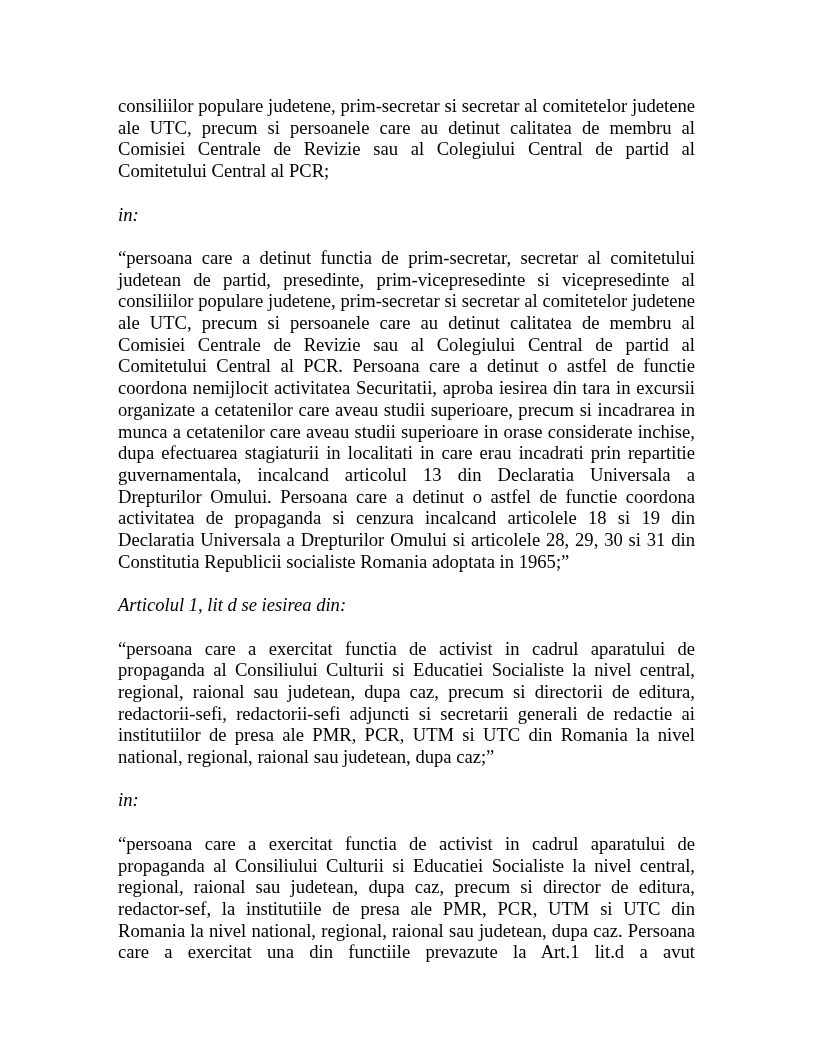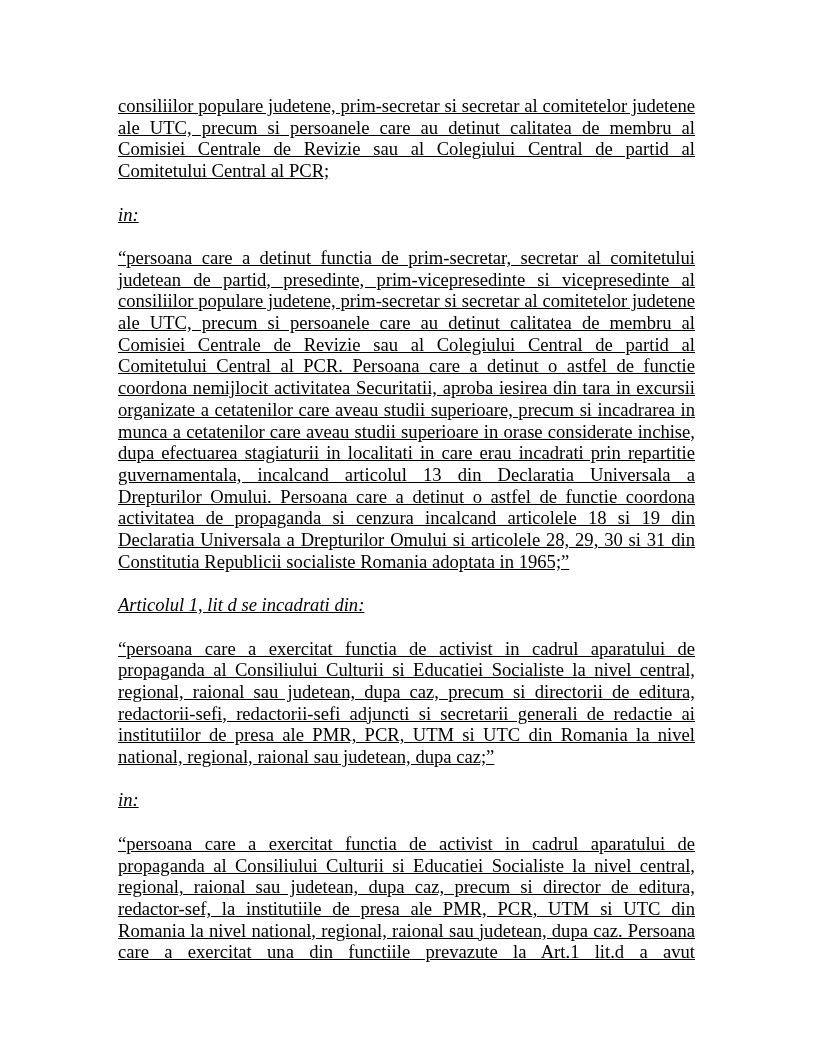--- a/index.html
+++ b/index.html
@@ -16,29 +16,28 @@
     left: 118px;
     top: 95px;
     width: 577px;
     font-size: 18.6px;
     line-height: 21.7px;
   }
   .para {
     margin: 0 0 21.7px 0;
     text-align: justify;
     text-align-last: left;
-    text-decoration: underline;
   }
   .para.nolast { text-align-last: justify; }
   .italic { font-style: italic; }
 </style>
 </head>
 <body>
 
 <div class="page">
   <p class="para">consiliilor populare judetene, prim-secretar si secretar al comitetelor judetene ale UTC, precum si persoanele care au detinut calitatea de membru al Comisiei Centrale de Revizie sau al Colegiului Central de partid al Comitetului Central al PCR;</p>
   <p class="para italic">in:</p>
   <p class="para">“persoana care a detinut functia de prim-secretar, secretar al comitetului judetean de partid, presedinte, prim-vicepresedinte si vicepresedinte al consiliilor populare judetene, prim-secretar si secretar al comitetelor judetene ale UTC, precum si persoanele care au detinut calitatea de membru al Comisiei Centrale de Revizie sau al Colegiului Central de partid al Comitetului Central al PCR. Persoana care a detinut o astfel de functie coordona nemijlocit activitatea Securitatii, aproba iesirea din tara in excursii organizate a cetatenilor care aveau studii superioare, precum si incadrarea in munca a cetatenilor care aveau studii superioare in orase considerate inchise, dupa efectuarea stagiaturii in localitati in care erau incadrati prin repartitie guvernamentala, incalcand articolul 13 din Declaratia Universala a Drepturilor Omului. Persoana care a detinut o astfel de functie coordona activitatea de propaganda si cenzura incalcand articolele 18 si 19 din Declaratia Universala a Drepturilor Omului si articolele 28, 29, 30 si 31 din Constitutia Republicii socialiste Romania adoptata in 1965;”</p>
-  <p class="para italic">Articolul 1, lit d se incadrati din:</p>
+  <p class="para italic">Articolul 1, lit d se iesirea din:</p>
   <p class="para">“persoana care a exercitat functia de activist in cadrul aparatului de propaganda al Consiliului Culturii si Educatiei Socialiste la nivel central, regional, raional sau judetean, dupa caz, precum si directorii de editura, redactorii-sefi, redactorii-sefi adjuncti si secretarii generali de redactie ai institutiilor de presa ale PMR, PCR, UTM si UTC din Romania la nivel national, regional, raional sau judetean, dupa caz;”</p>
   <p class="para italic">in:</p>
   <p class="para nolast">“persoana care a exercitat functia de activist in cadrul aparatului de propaganda al Consiliului Culturii si Educatiei Socialiste la nivel central, regional, raional sau judetean, dupa caz, precum si director de editura, redactor-sef, la institutiile de presa ale PMR, PCR, UTM si UTC din Romania la nivel national, regional, raional sau judetean, dupa caz. Persoana care a exercitat una din functiile prevazute la Art.1 lit.d a avut</p>
 </div>
 
 </body></html>

